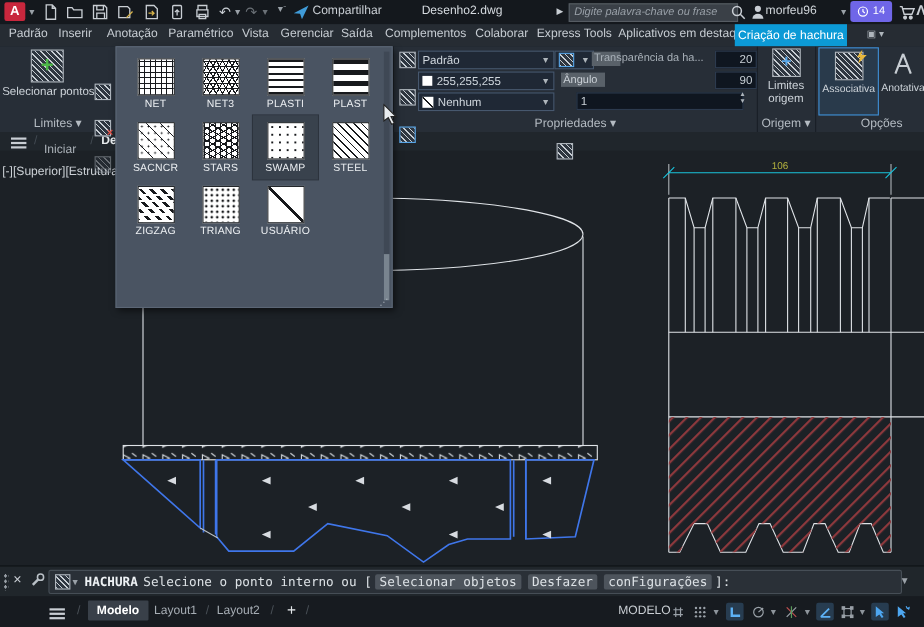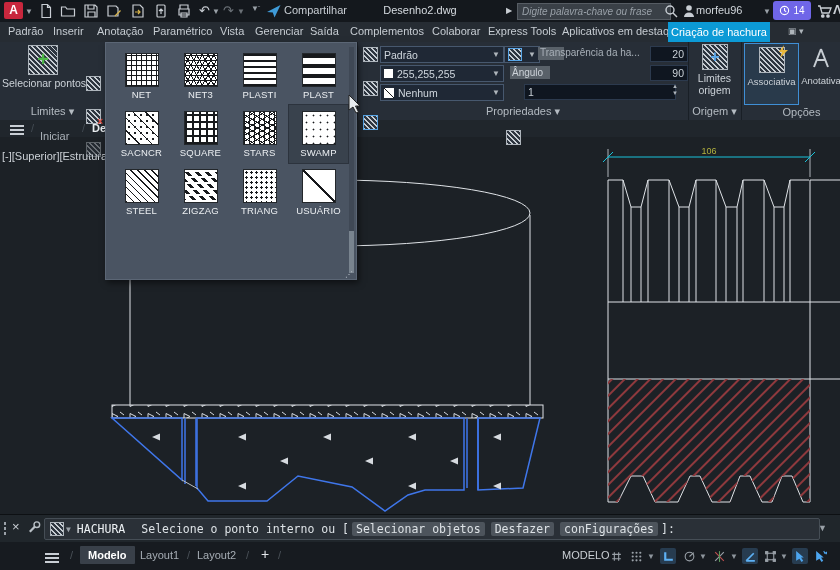--- a/index.html
+++ b/index.html
@@ -96,21 +96,21 @@
 
   
   .cmdbar{left:0;top:514px;width:840px;height:28px;background:#20262b;border-top:1px solid #0d1013;z-index:20}
   .cmdgrip{left:3px;top:6px;width:5px;height:16px;background-image:radial-gradient(#9aa1a8 1px,transparent 1.3px);background-size:4px 5px}
   .cmdx{left:12px;top:4px;color:#c9ced4;font-size:13px}
   .cmdwrench{left:27px;top:5px}
   .cmdinput{left:44px;top:3px;width:764px;height:20px;background:#2a3037;border:1px solid #464e56;border-radius:2px;
             display:flex;align-items:center;font-family:"DejaVu Sans Mono",monospace;font-size:11.5px;color:#dde2e6;padding:0 5px}
   .chip{background:#4d545c;border-radius:2px;padding:0 4px;margin:0 3px;white-space:nowrap}
   .cmdhatch{width:12px;height:12px;margin-right:2px}
-  .cmdname{font-weight:normal;color:#eef2f5;margin-right:16px}
+  .cmdname{font-weight:bold;color:#eef2f5;margin-right:5px}
   .cmdchev{left:818px;top:8px;color:#9aa1a8;font-size:9px}
 
   
   .statusbar{left:0;top:542px;width:840px;height:28px;background:#171b20;z-index:20}
   .st{top:7px;font-size:11px;color:#a6adb4;white-space:nowrap}
   .mchip{top:4px;background:#394049;color:#fff;font-weight:bold;font-size:11px;padding:3px 8px;border-radius:1px}
   .slash{color:#4a5158}
   .sticon{top:6px;width:16px;height:16px;display:flex;align-items:center;justify-content:center}
   .sticon svg{width:13px;height:13px}
   .stactive{background:#273c50;border-radius:2px}
@@ -386,24 +386,20 @@
       </div>
     <div class="gcell">
         <div class="gswatch p-plast"></div>
         <div class="glabel">PLAST</div>
       </div>
     <div class="gcell">
         <div class="gswatch p-sacncr"></div>
         <div class="glabel">SACNCR</div>
       </div>
     <div class="gcell">
-        <div class="gswatch p-square"></div>
-        <div class="glabel">SQUARE</div>
-      </div>
-    <div class="gcell">
         <div class="gswatch p-stars"></div>
         <div class="glabel">STARS</div>
       </div>
     <div class="gcell selected">
         <div class="gswatch p-swamp"></div>
         <div class="glabel">SWAMP</div>
       </div>
     <div class="gcell">
         <div class="gswatch p-steel"></div>
         <div class="glabel">STEEL</div>

